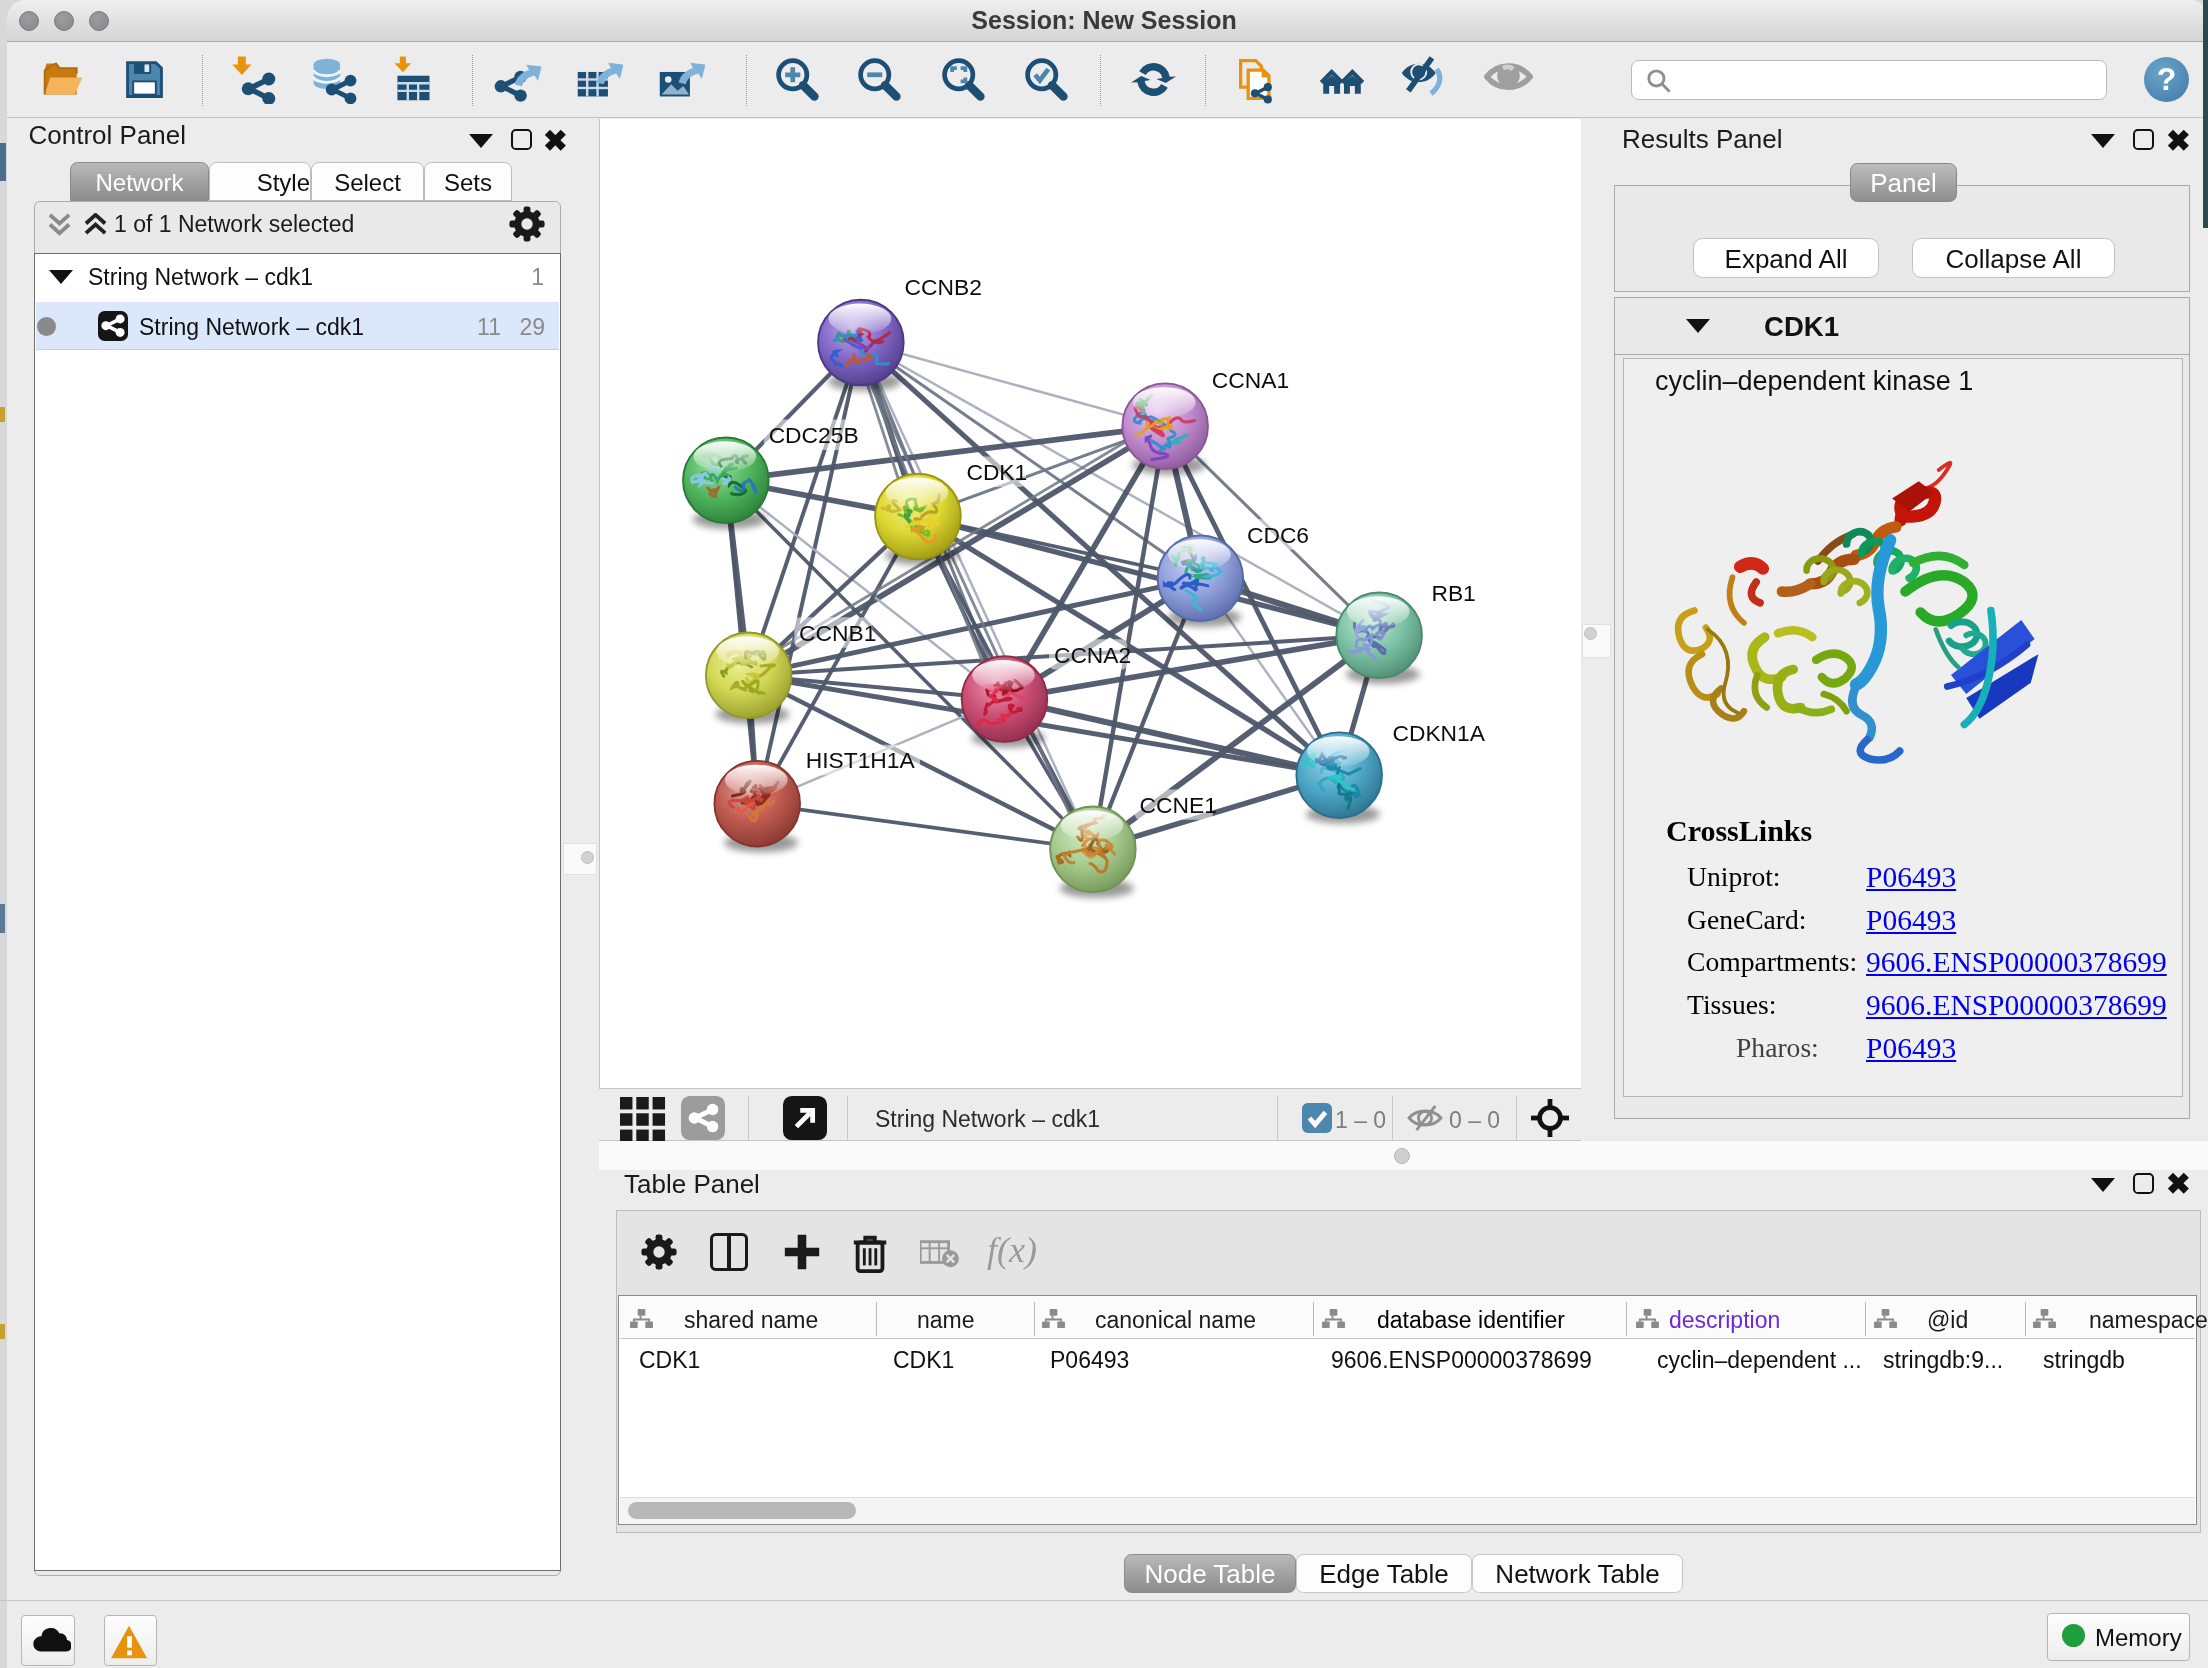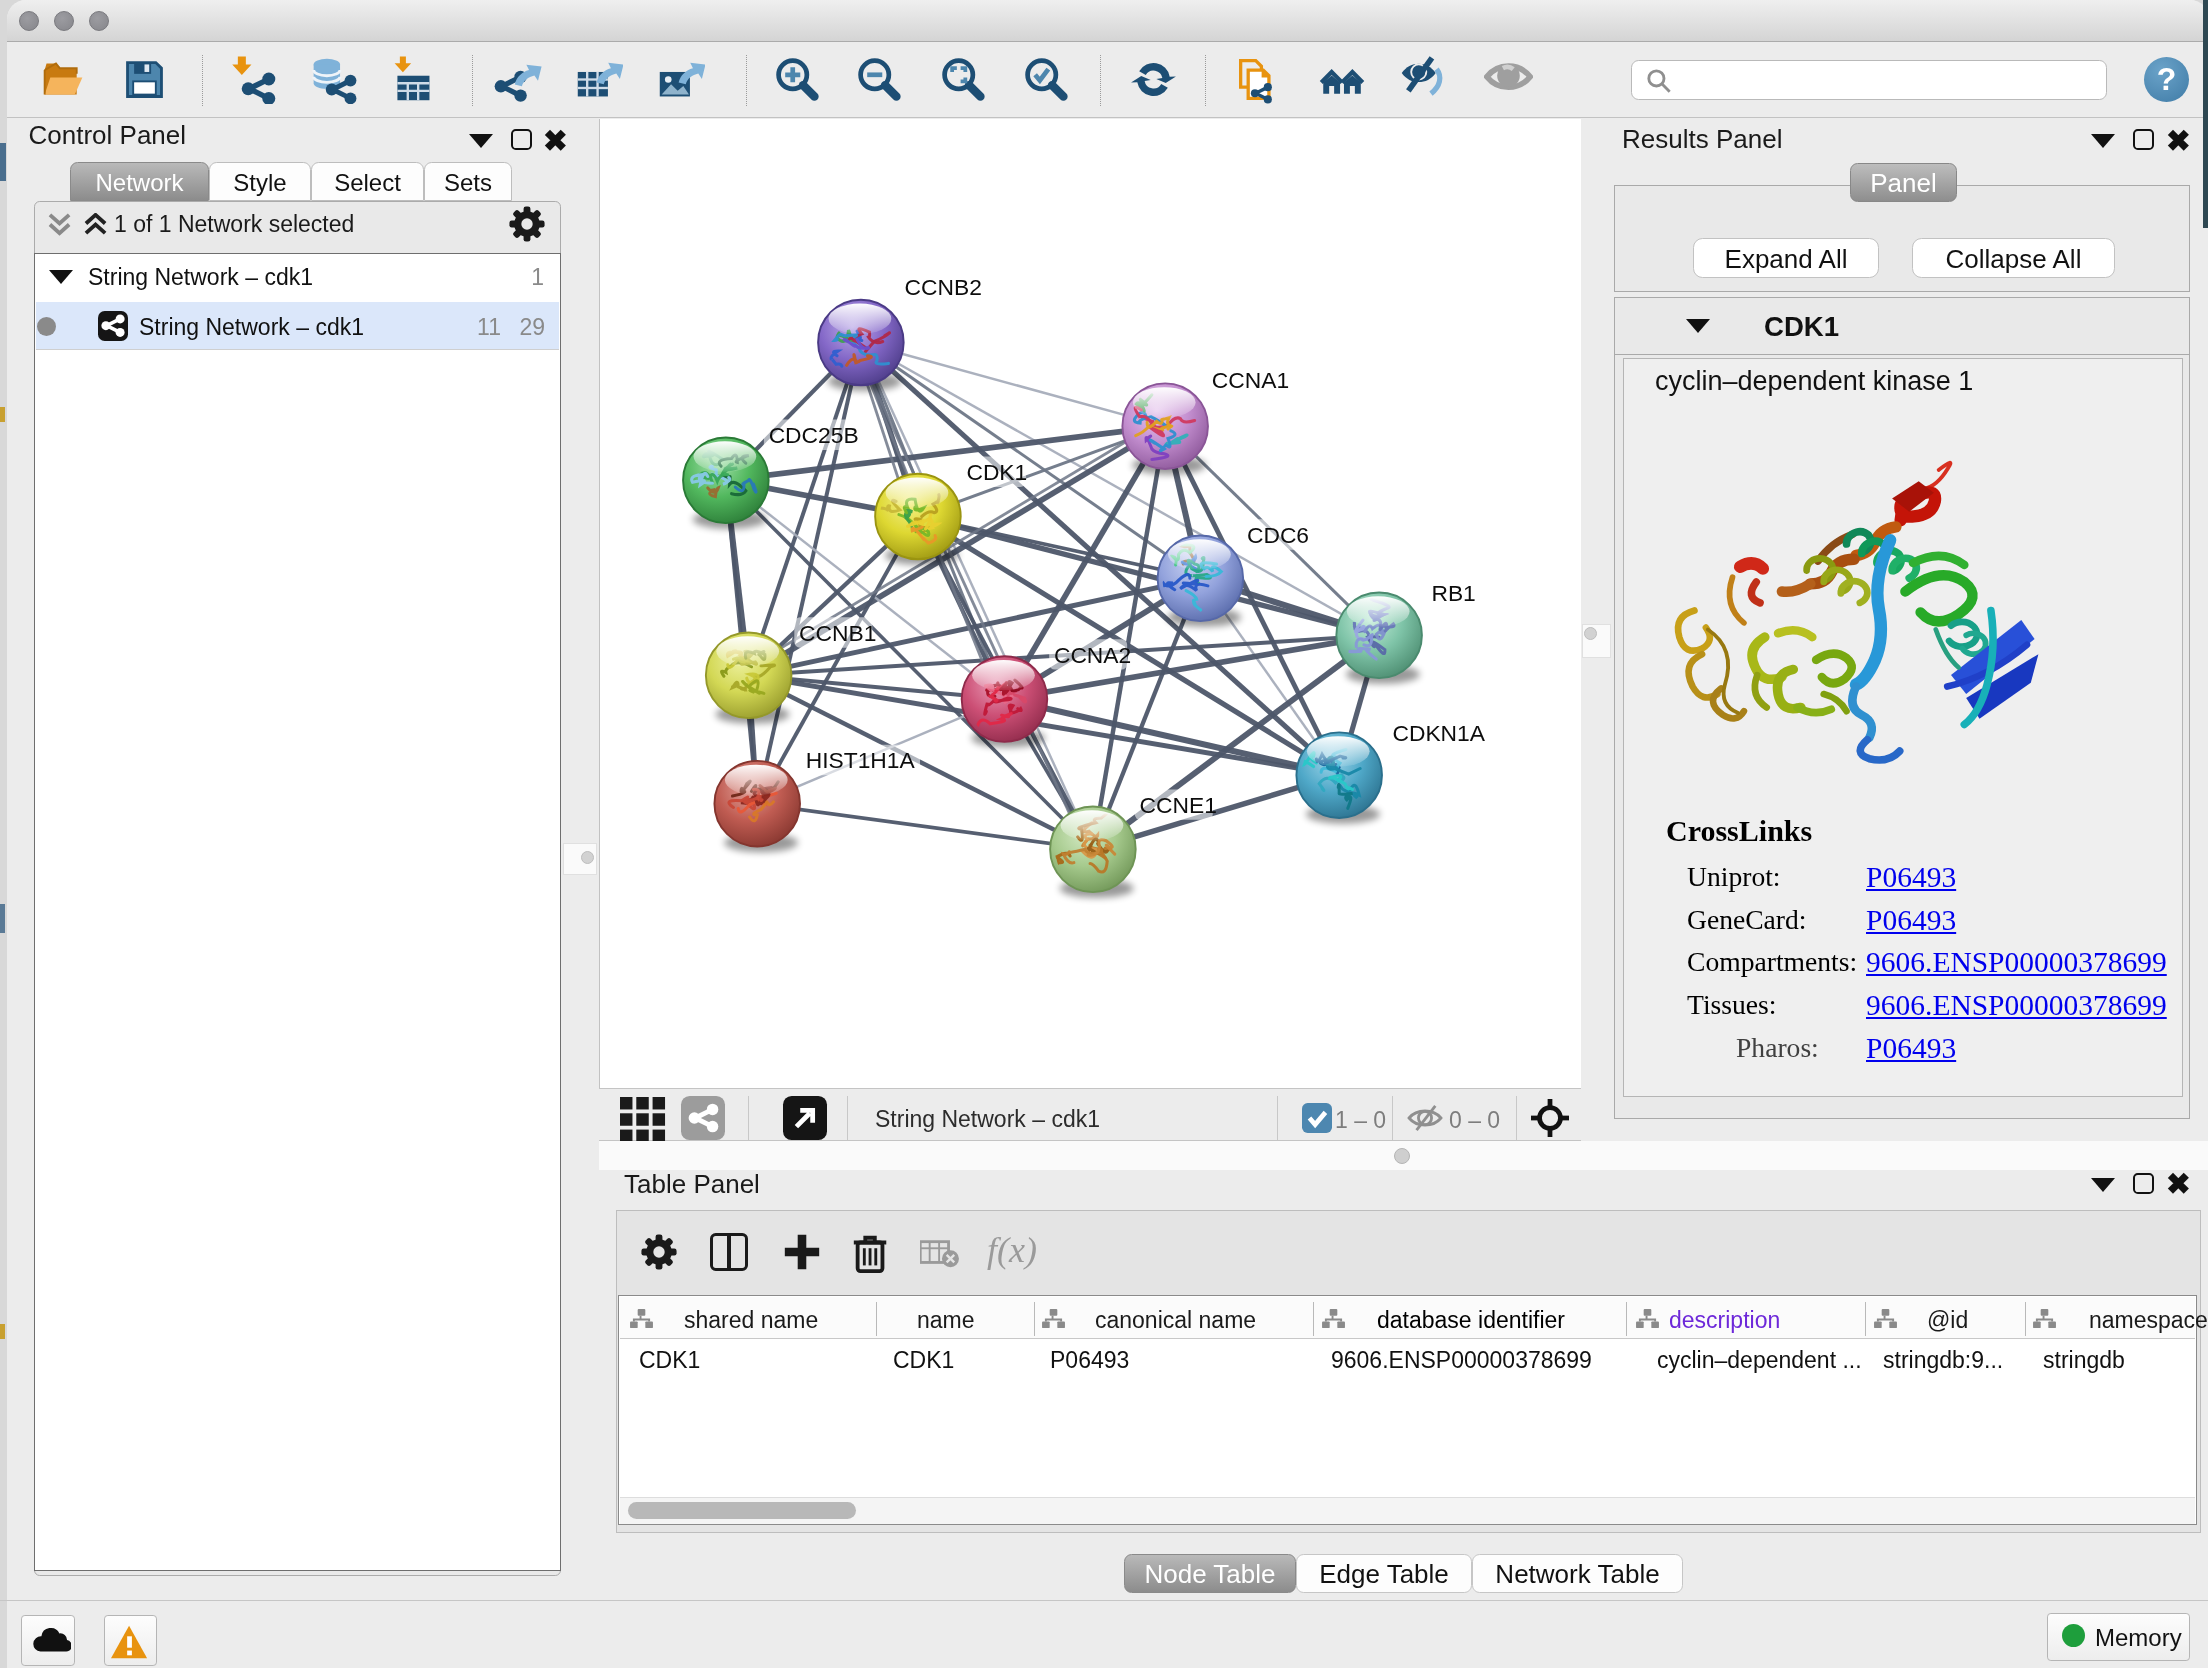--- a/index.html
+++ b/index.html
@@ -3,20 +3,21 @@
 <div style="position:absolute;left:0;top:0;width:2208px;height:1668px;background:#d8d8d8">
     <div style="position:absolute;left:6.7px;top:0;width:2202px;height:1668px;background:#ececec;border-radius:19px 19px 0 0"></div>
     <div style="position:absolute;left:0px;top:143px;width:5.7px;height:38px;background:#4a6e8e"></div>
     <div style="position:absolute;left:0px;top:407px;width:4.8px;height:15px;background:#c8a030"></div>
     <div style="position:absolute;left:0px;top:1324px;width:4.8px;height:15px;background:#c8a030"></div>
     <div style="position:absolute;left:0px;top:904px;width:4.8px;height:28.5px;background:#5a7a96"></div>
     <div style="position:absolute;left:6.7px;top:0;width:2202px;height:42px;background:linear-gradient(#efefef,#d4d4d4);border-bottom:1.9px solid #ababab;border-radius:19px 19px 0 0"></div>
     <div style="position:absolute;left:19px;top:10.5px;width:20px;height:20px;border-radius:50%;background:radial-gradient(circle at 40% 35%,#9c9ca1,#86868b);border:1px solid #79797e"></div>
     <div style="position:absolute;left:54px;top:10.5px;width:20px;height:20px;border-radius:50%;background:radial-gradient(circle at 40% 35%,#9c9ca1,#86868b);border:1px solid #79797e"></div>
     <div style="position:absolute;left:89px;top:10.5px;width:20px;height:20px;border-radius:50%;background:radial-gradient(circle at 40% 35%,#9c9ca1,#86868b);border:1px solid #79797e"></div>
+    <div style="position:absolute;left:0;top:5.7px;width:2208px;text-align:center;font:bold 25px 'Liberation Sans', sans-serif;color:#3a3a3a">Session: New Session</div>
     <div style="position:absolute;left:6.7px;top:44px;width:2202px;height:74px;background:#ececec;border-bottom:1.9px solid #c2c2c2"></div>
     <div style="position:absolute;left:39px;top:55px;width:49px;height:49px"><svg width="49" height="49" viewBox="0 0 52 52" style="">
         <g transform="translate(2,2)">
           <path d="M4 14 L4 40 L38 40 L38 12 L20 12 L16 7 L6 7 Z" fill="#c87a10"></path>
           <path d="M10 22 L44 22 L36 40 L4 40 Z" fill="#f5b45c"></path>
           <path d="M4 14 L4 40 M4 14 L16 7 20 12 38 12 38 18" stroke="#b06c0c" stroke-width="2" fill="none"></path>
         </g>
       </svg></div>
     <div style="position:absolute;left:120px;top:55px;width:49px;height:49px"><svg width="49" height="49" viewBox="0 0 52 52" style="">
         <g transform="translate(2,2)">
@@ -591,21 +592,21 @@
         <line x1="20" y1="32" x2="20" y2="40"></line>
         <line x1="0" y1="20" x2="8" y2="20"></line>
         <line x1="32" y1="20" x2="40" y2="20"></line>
       </g>
     </svg>
     <div style="position:absolute;left:28.5px;top:120px;font:26px 'Liberation Sans', sans-serif;color:#1a1a1a">Control Panel</div>
     <div style="position:absolute;left:469px;top:131px"><span style="display:inline-block;width:0;height:0;border-left:12.4px solid transparent;border-right:12.4px solid transparent;border-top:14.3px solid #111;vertical-align:middle"></span></div>
     <div style="position:absolute;left:511px;top:129px;width:21px;height:21px;border:2.9px solid #111;border-radius:4.8px"></div>
     <div style="position:absolute;left:543px;top:125px;font:bold 29.5px/32px 'Liberation Sans', sans-serif;color:#111">✖</div>
     <div style="position:absolute;left:70px;top:162px;width:139px;height:39px;background:linear-gradient(#b9b9b9,#8c8c8c);color:#fff;border:1px solid #8a8a8a;border-radius:7.6px 7.6px 0 0;font:24px/39px 'Liberation Sans', sans-serif;text-align:center;box-sizing:border-box">Network</div>
-    <div style="position:absolute;left:209px;top:162px;width:102px;height:39px;background:#fdfdfd;color:#111;border:1px solid #bdbdbd;border-radius:7.6px 7.6px 0 0;font:24px/39px 'Liberation Sans', sans-serif;text-align:center;box-sizing:border-box">Style</div>
+    <div style="position:absolute;left:209px;top:162px;width:102px;height:39px;background:#fdfdfd;color:#111;border:1px solid #bdbdbd;border-radius:7.6px 7.6px 0 0;font:24px/39px 'Liberation Sans', sans-serif;text-align:right;box-sizing:border-box">Style</div>
     <div style="position:absolute;left:311px;top:162px;width:113px;height:39px;background:#fdfdfd;color:#111;border:1px solid #bdbdbd;border-radius:7.6px 7.6px 0 0;font:24px/39px 'Liberation Sans', sans-serif;text-align:center;box-sizing:border-box">Select</div>
     <div style="position:absolute;left:424px;top:162px;width:88px;height:39px;background:#fdfdfd;color:#111;border:1px solid #bdbdbd;border-radius:7.6px 7.6px 0 0;font:24px/39px 'Liberation Sans', sans-serif;text-align:center;box-sizing:border-box">Sets</div>
     <div style="position:absolute;left:34px;top:201px;width:527px;height:1375px;background:#e9e9e9;border:1px solid #ababab;border-radius:5.7px"></div>
     <svg width="25" height="23" viewBox="0 0 26 24" style="position:absolute;left:48px;top:213px">
       <g fill="none" stroke="#8a8a8a" stroke-width="4">
         <path d="M2 2 l10 9 10-9"></path>
         <path d="M2 12 l10 9 10-9"></path>
       </g>
     </svg>
     <svg width="25" height="23" viewBox="0 0 26 24" style="position:absolute;left:84px;top:213px">

